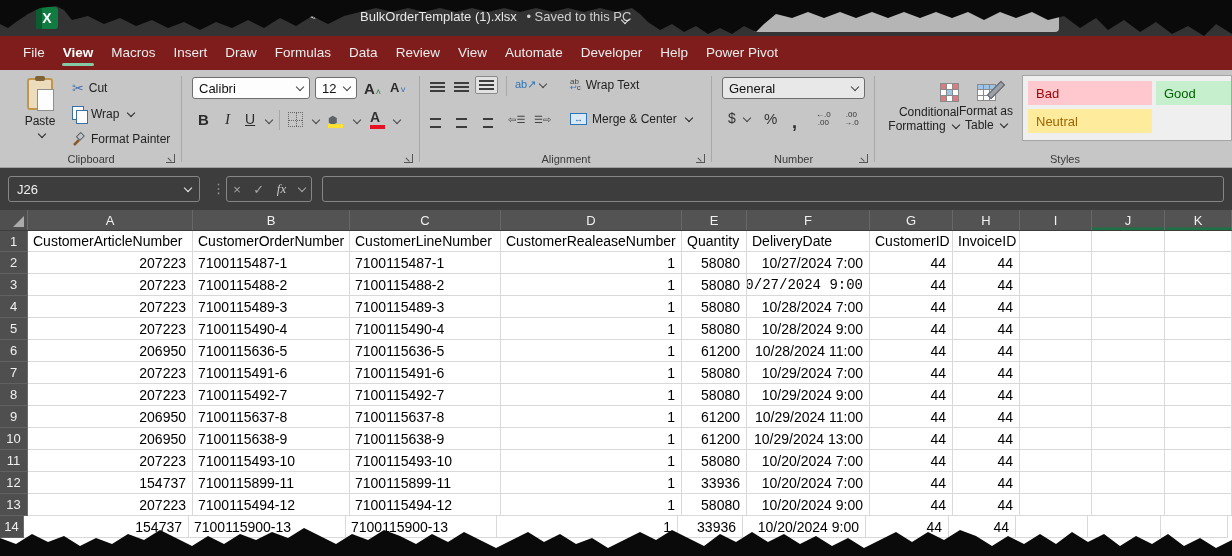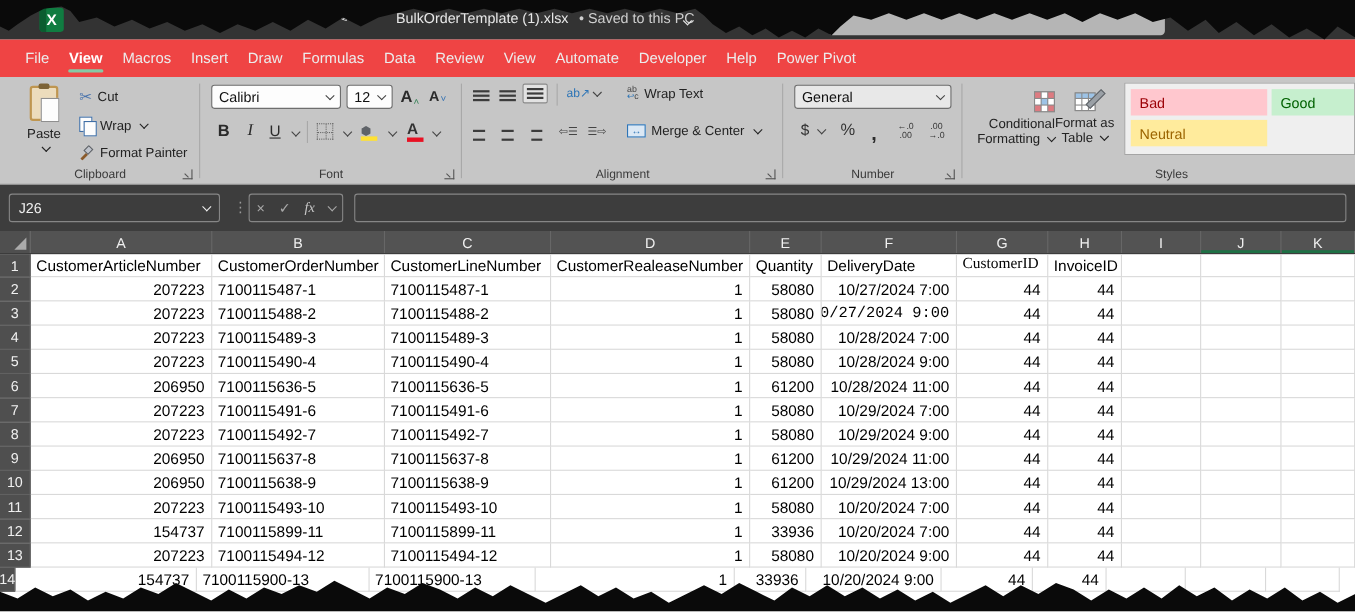--- a/index.html
+++ b/index.html
@@ -14,21 +14,21 @@
   .pencil-ico { position:absolute; left:306px; top:8px; color:#e0e0e0; font-size:13px; }
   .doc-title { position:absolute; left:360px; top:9px; color:#e8e8e8; font-size:13px; white-space:nowrap; }
   .doc-title .stat { color:#cfcfcf; margin-left:6px; }
   .title-chv { position:absolute; left:618px; top:12px; color:#e8e8e8; }
   .search-pill { position:absolute; left:753px; top:9px; width:306px; height:23px; background:#b5b5b5; border-radius:4px; }
 
   .chv { display:inline-block; width:6px; height:6px; border-right:1.4px solid currentColor; border-bottom:1.4px solid currentColor;
          transform:rotate(45deg); vertical-align:middle; margin-left:4px; margin-top:-3px; }
 
   
-  .tabbar { position:absolute; top:36px; left:0; width:1232px; height:34px; background:#ef4444; display:flex; align-items:center; padding-left:14px;text-align:center; }
+  .tabbar { position:absolute; top:36px; left:0; width:1232px; height:34px; background:#7f1d1d; display:flex; align-items:center; padding-left:14px;text-align:center; }
   .tab { color:#ececec; font-size:13.5px; padding:0 9px; height:34px; line-height:34px; position:relative; cursor:default; white-space:nowrap; }
   .tab.active { font-weight:bold; color:#fff; }
   .tab.active::after { content:""; position:absolute; left:8px; right:8px; bottom:4px; height:3px; background:#86c9a6; border-radius:2px; }
 
   
   .ribbon { position:absolute; top:70px; left:0; width:1232px; height:98px; background:#c6c6c6; border-bottom:1px solid #9f9f9f; color:#2b2b2b; }
   .rgroup { position:absolute; top:0; height:98px; }
   .rgroup::after { content:""; position:absolute; right:0; top:6px; bottom:6px; width:1px; background:#a8a8a8; }
   .rgroup.last::after { display:none; }
   .glabel { position:absolute; bottom:3px; left:0; right:0; text-align:center; font-size:11px; color:#3a3a3a; }
@@ -213,21 +213,20 @@
       <div style="position:absolute;left:146px;top:40px;text-align:center;">
         <span class="fill-glyph">⬢</span>
         <span class="colorbar" style="left:0;top:14px;background:#ffe133;"></span>
       </div>
       <i class="chv" style="position:absolute;left:168px;top:50px;color:#444;"></i>
       <div style="position:absolute;left:188px;top:39px;font-size:14px;font-weight:bold;color:#333;text-align:center;">
         A
         <span class="colorbar" style="left:0;top:16px;background:#e81123;"></span>
       </div>
       <i class="chv" style="position:absolute;left:208px;top:50px;color:#444;"></i>
-      <div class="glabel">Font</div>
       <span class="launcher"></span>
     </div>
 
     <div class="rgroup" style="left:420px;width:292px;">
       <div style="position:absolute;left:10px;top:12px;">
           <span class="bars">
             <i></i>
             <i></i>
             <i></i>
           </span>
@@ -379,21 +378,21 @@
       </div>
     <div>
         <div class="trow hdr">
           <div class="rowhdr" style="width: 28px;">1</div>
           <div class="tcell a-l" style="width: 165px;">CustomerArticleNumber</div>
           <div class="tcell a-l" style="width: 157px;">CustomerOrderNumber</div>
           <div class="tcell a-l" style="width: 151px;">CustomerLineNumber</div>
           <div class="tcell a-l" style="width: 181px;">CustomerRealeaseNumber</div>
           <div class="tcell a-l" style="width: 65px;">Quantity</div>
           <div class="tcell a-l" style="width: 123px;">DeliveryDate</div>
-          <div class="tcell a-l" style="width: 83px; font-family: Liberation Serif, serif;">CustomerID</div>
+          <div class="tcell a-l" style="width: 83px;">CustomerID</div>
           <div class="tcell a-l" style="width: 67px;">InvoiceID</div>
           <div class="tcell a-l" style="width: 72px;"></div>
           <div class="tcell a-l" style="width: 73px;"></div>
           <div class="tcell a-l" style="width: 67px;"></div>
         </div>
         <div class="trow">
           <div class="rowhdr" style="width: 28px;">2</div>
           <div class="tcell a-r" style="width: 165px;">207223</div>
           <div class="tcell a-l" style="width: 157px;">7100115487-1</div>
           <div class="tcell a-l" style="width: 151px;">7100115487-1</div>
@@ -554,21 +553,21 @@
           <div class="tcell a-r" style="width: 181px;">1</div>
           <div class="tcell a-r" style="width: 65px;">58080</div>
           <div class="tcell a-r" style="width: 123px;">10/20/2024 9:00</div>
           <div class="tcell a-r" style="width: 83px;">44</div>
           <div class="tcell a-r" style="width: 67px;">44</div>
           <div class="tcell a-c" style="width: 72px;"></div>
           <div class="tcell a-c" style="width: 73px;"></div>
           <div class="tcell a-c" style="width: 67px;"></div>
         </div>
         <div class="trow">
-          <div class="rowhdr" style="width: 14px;">14</div>
+          <div class="rowhdr" style="width: 24px;">14</div>
           <div class="tcell a-r" style="width: 165px;">154737</div>
           <div class="tcell a-l" style="width: 157px;">7100115900-13</div>
           <div class="tcell a-l" style="width: 151px;">7100115900-13</div>
           <div class="tcell a-r" style="width: 181px;">1</div>
           <div class="tcell a-r" style="width: 65px;">33936</div>
           <div class="tcell a-r" style="width: 123px;">10/20/2024 9:00</div>
           <div class="tcell a-r" style="width: 83px;">44</div>
           <div class="tcell a-r" style="width: 67px;">44</div>
           <div class="tcell a-c" style="width: 72px;"></div>
           <div class="tcell a-c" style="width: 73px;"></div>

